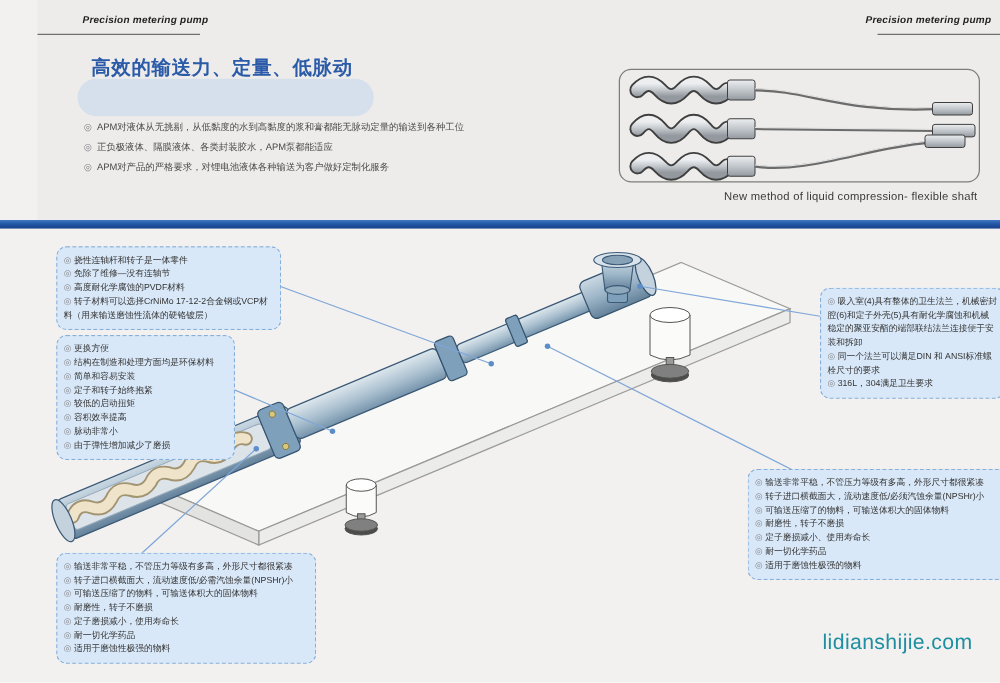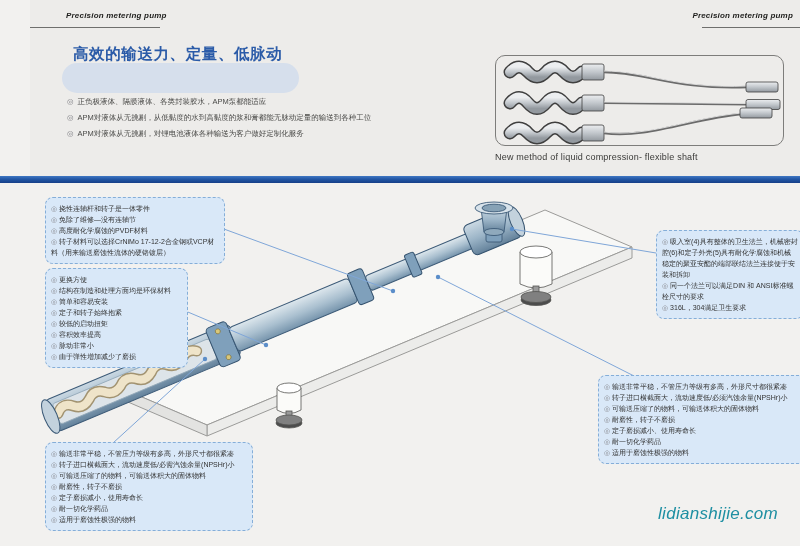--- a/index.html
+++ b/index.html
@@ -29,57 +29,57 @@
 
   ul.blist{list-style:none;margin:0;padding:0;}
   ul.blist li{margin:0;padding:0;}
   .mk{color:#85858a;margin-right:4px;}
 
   .hero-list{position:absolute;left:37px;top:94px;width:420px;font-size:7.5px;color:#4a4a48;z-index:3;}
   .hero-list li{line-height:16px;white-space:nowrap;}
 
   .shaft-panel{position:absolute;left:465px;top:55px;width:287px;height:89px;
     border:1px solid #7d7d7b;border-radius:10px;}
-  .caption{position:absolute;left:465px;top:152px;width:287px;text-align:left;
+  .caption{position:absolute;left:465px;top:152px;width:287px;text-align:right;
     font-size:9px;color:#3a3a38;letter-spacing:.2px;}
 
   .callout{position:absolute;background:var(--cfill,#d9e8f8);
     border:1px dashed var(--cbord,#85aed8);border-radius:8px;
     padding:5px 5px;font-size:7px;line-height:11px;color:#333;z-index:5;}
   .callout .mk{margin-right:2px;}
   .boxA{left:45px;top:197px;width:168px;}
   .boxB{left:45px;top:268px;width:131px;}
   .boxC{left:45px;top:442px;width:196px;}
   .boxD{left:656px;top:230px;width:136px;}
   .boxE{left:598px;top:375px;width:199px;}
 
   .diagram{position:absolute;left:0;top:0;width:800px;height:546px;z-index:1;pointer-events:none;}
   .shaftsvg{display:block;}
 
   .watermark{position:absolute;left:658px;top:504px;font-size:17px;
-    color:var(--wm,#1e8fa2);letter-spacing:.3px;z-index:6;font-style:italic;}
+    color:var(--wm,#1e8fa2);letter-spacing:.3px;z-index:6;}
 </style>
 </head>
 <body>
 
 <div class="page" style="--accent: #2b5ba8; --cfill: #d9e8f8; --cbord: #85aed8; --wm: #1e8fa2;">
 
   <div class="top-sec">
     <div class="hdr hdr-l">Precision metering pump</div>
     <div class="rule rule-l"></div>
     <div class="hdr hdr-r">Precision metering pump</div>
     <div class="rule rule-r"></div>
 
     <div class="pill"></div>
     <h1 class="t1">高效的输送力、定量、低脉动</h1>
 
     <ul class="blist hero-list">
+        <li><span class="mk">◎</span><span>APM对液体从无挑剔，从低黏度的水到高黏度的浆和膏都能无脉动定量的输送到各种工位</span></li>
         <li><span class="mk">◎</span><span>正负极液体、隔膜液体、各类封装胶水，APM泵都能适应</span></li>
-        <li><span class="mk">◎</span><span>APM对液体从无挑剔，从低黏度的水到高黏度的浆和膏都能无脉动定量的输送到各种工位</span></li>
-        <li><span class="mk">◎</span><span>APM对液体从无挑剔，对锂电池液体各种输送为客户做好定制化服务</span></li>
+        <li><span class="mk">◎</span><span>APM对产品的严格要求，对锂电池液体各种输送为客户做好定制化服务</span></li>
       </ul>
 
     <div class="shaft-panel">
       <svg class="shaftsvg" width="287" height="89" viewBox="0 0 287 89">
         <defs>
           <linearGradient id="shg" x1="0" y1="0" x2="0" y2="1">
             <stop offset="0" stop-color="#eceef0"></stop>
               <stop offset="0.5" stop-color="#c2c7cc"></stop>
               <stop offset="1" stop-color="#93999f"></stop>
           </linearGradient>

